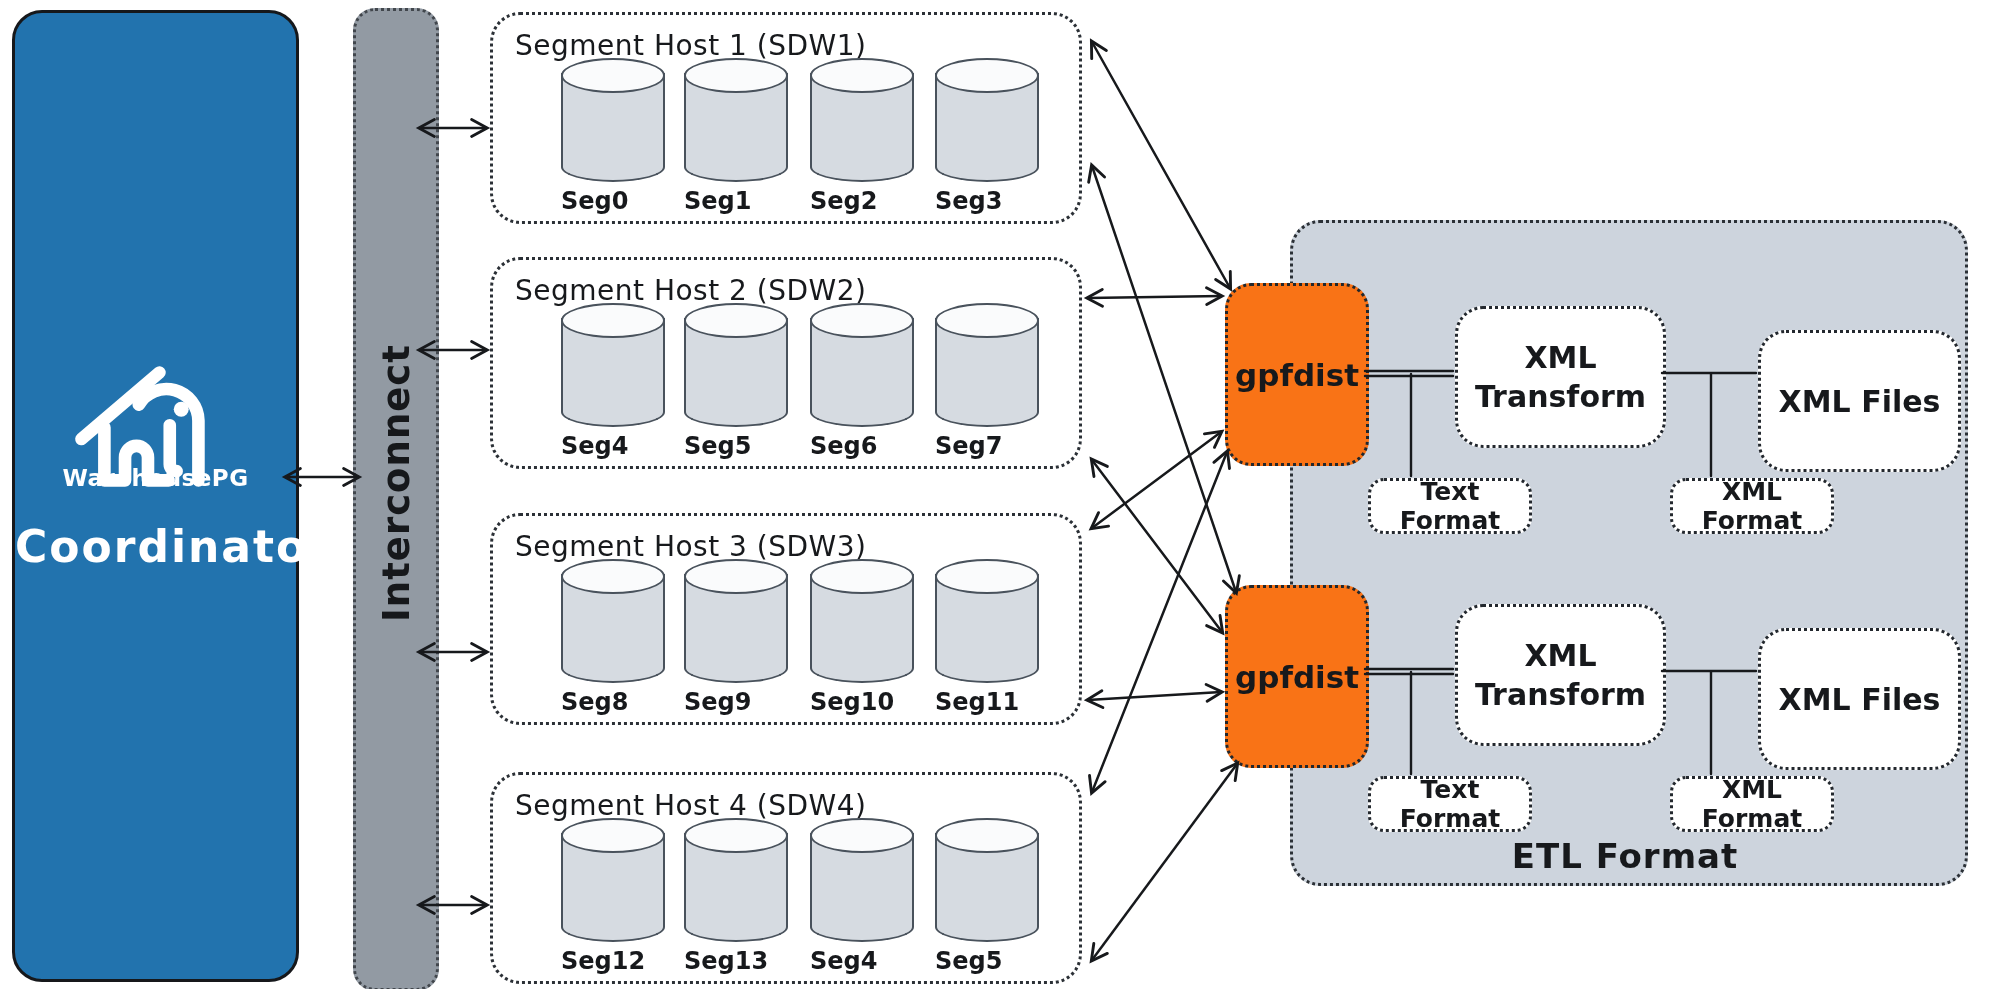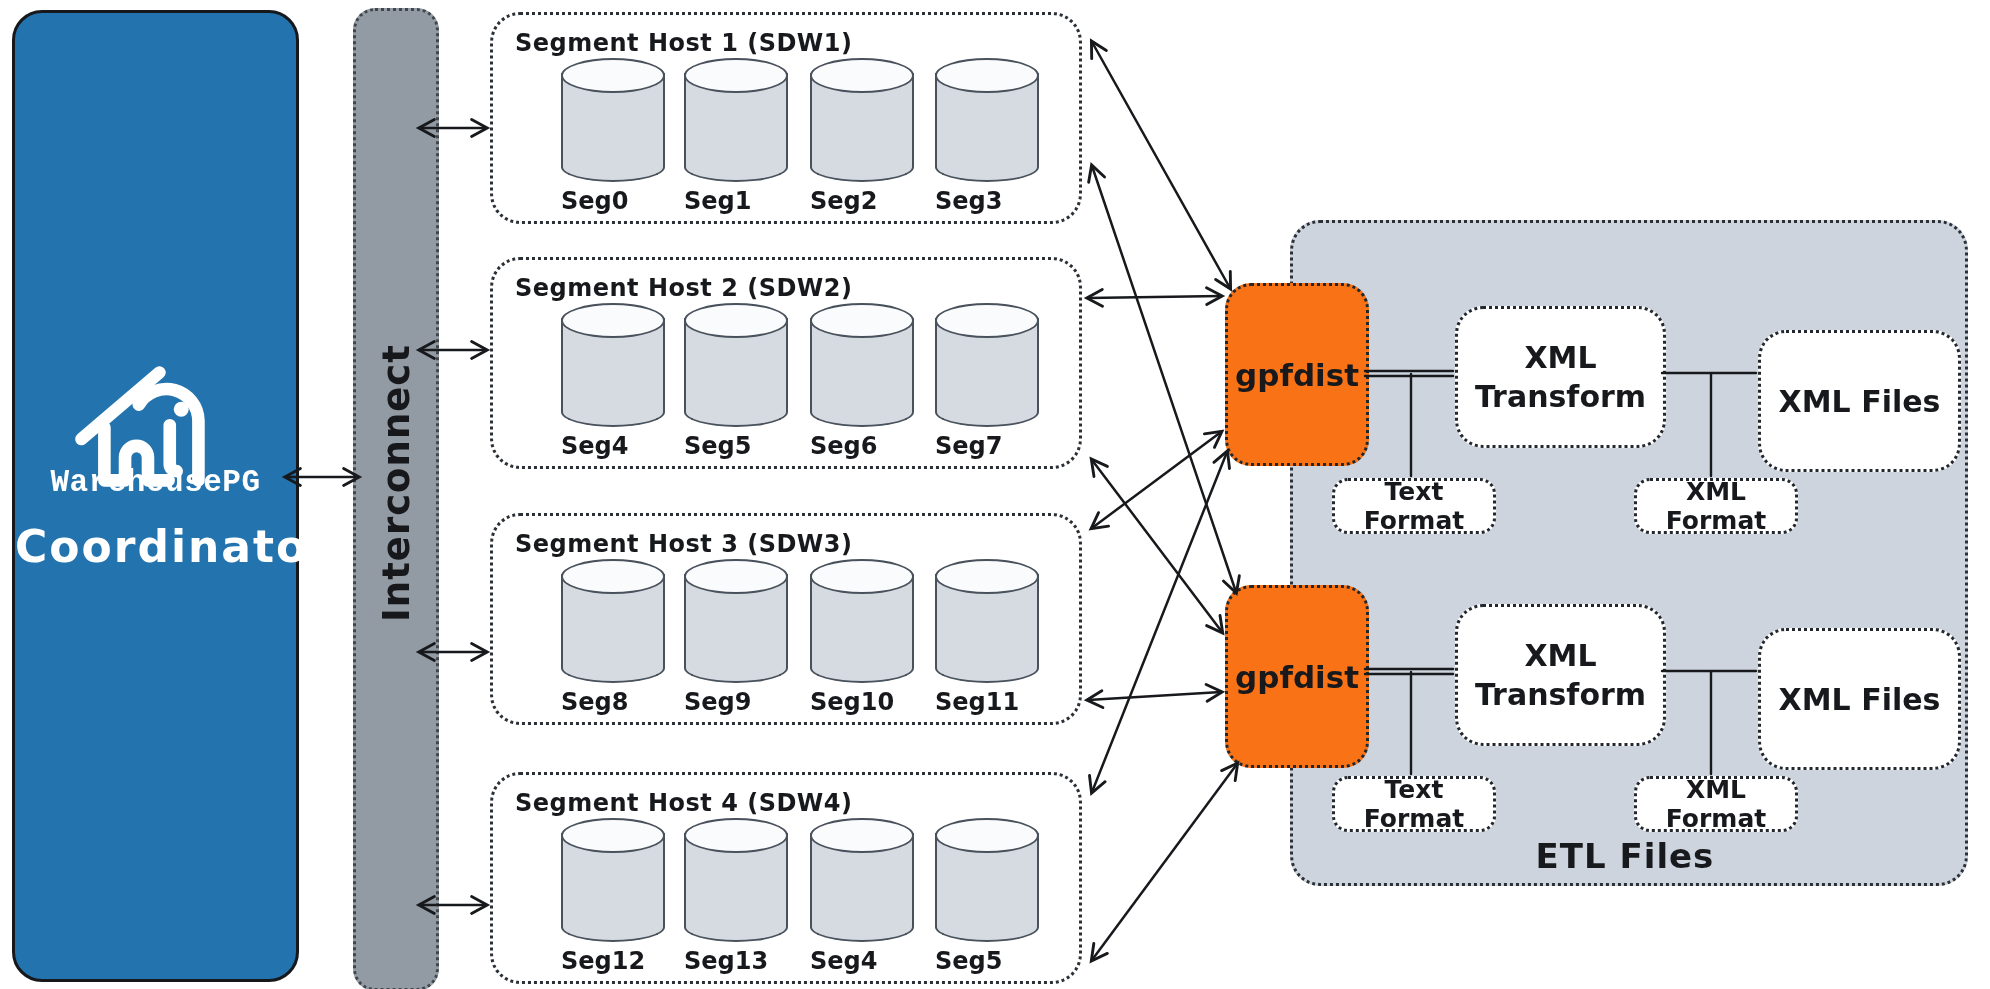--- a/index.html
+++ b/index.html
@@ -10,21 +10,21 @@
   .overlay{position:absolute;left:0;top:0;width:1990px;height:989px;pointer-events:none;z-index:6;}
 
   
   .coordinator{
     position:absolute;left:12px;top:10px;width:281px;height:966px;
     background:#2273ae;border:3px solid #16181b;border-radius:30px;z-index:2;
   }
   .logo{position:absolute;left:55px;top:348px;width:172px;height:132px;}
   .brand{
     position:absolute;left:0;top:452px;width:100%;text-align:center;
-    color:#ffffff;font-size:31px;font-weight:bold;letter-spacing:.5px;font-family:Liberation Mono, monospace;
+    color:#ffffff;font-size:23px;font-weight:bold;letter-spacing:.5px;
   }
   .coord-label{
     position:absolute;left:0;top:508px;width:100%;text-align:center;
     color:#ffffff;font-size:44px;font-weight:bold;letter-spacing:2px;
   }
 
   
   .interconnect{
     position:absolute;left:353px;top:8px;width:80px;height:977px;
     background:#929aa3;border:3px dotted #41464c;border-radius:22px;z-index:2;
@@ -32,21 +32,21 @@
   .ic-label{
     position:absolute;left:50%;top:472px;transform:translate(-50%,-50%) rotate(-90deg);
     white-space:nowrap;font-size:37px;font-weight:600;color:#16181b;letter-spacing:1px;
   }
 
   
   .host{
     position:absolute;left:490px;width:586px;height:206px;background:#ffffff;
     border:3px dotted #2b3036;border-radius:30px;z-index:2;
   }
-  .host-title{position:absolute;left:22px;top:14px;font-size:24px;font-weight:700;letter-spacing:.5px;}
+  .host-title{position:absolute;left:22px;top:14px;font-size:28px;font-weight:400;letter-spacing:.5px;}
   .cyl{position:absolute;top:43px;width:104px;height:124px;}
   .cyl .body{
     position:absolute;left:0;right:0;top:15px;bottom:0;background:#d6dbe1;
     border:2px solid #49525c;border-top:none;border-radius:0 0 52px 52px / 0 0 15px 15px;
   }
   .cyl .cap{
     position:absolute;left:0;right:0;top:0;height:31px;background:#fafbfc;
     border:2px solid #49525c;border-radius:50%;
   }
   .seg-label{position:absolute;top:172px;width:104px;font-size:24px;font-weight:600;}
@@ -64,21 +64,21 @@
     position:absolute;left:1225px;width:138px;height:177px;background:#f97316;
     border:3px dotted #22272c;border-radius:26px;z-index:3;
     display:flex;align-items:center;justify-content:center;font-size:31px;font-weight:600;
   }
   .whitebox{
     position:absolute;background:#ffffff;border:3px dotted #23282e;z-index:3;
     display:flex;align-items:center;justify-content:center;text-align:center;
   }
   .bigbox{width:205px;height:136px;border-radius:28px;font-size:30px;font-weight:600;line-height:1.3;}
   .filesbox{width:197px;margin-top:24px;}
-  .smallbox{width:158px;height:50px;border-radius:16px;font-size:25px;font-weight:600;}
+  .smallbox{width:158px;height:50px;border-radius:16px;font-size:25px;font-weight:600;margin-left:36px;}
 </style>
 </head>
 <body>
 
 <div class="canvas">
 
   <div class="coordinator">
     <svg class="logo" viewBox="0 0 150 115">
       <g fill="none" stroke="#ffffff" stroke-width="11" stroke-linecap="round" stroke-linejoin="round">
         <path d="M10,68 L78,10"></path>
@@ -186,21 +186,21 @@
         <div class="body"></div>
         <div class="cap"></div>
       </div>
     <div class="seg-label" style="left:68px">Seg12</div>
     <div class="seg-label" style="left:191px">Seg13</div>
     <div class="seg-label" style="left:317px">Seg4</div>
     <div class="seg-label" style="left:442px">Seg5</div>
   </div>
 
   <div class="etl"></div>
-  <div class="etl-label">ETL Files</div>
+  <div class="etl-label">ETL Format</div>
 
   <div class="gpfdist" style="top:283px">
     <span>gpfdist</span>
   </div>
   <div class="whitebox bigbox" style="left:1455px;top:306px">
     <span>XML Transform</span>
   </div>
   <div class="whitebox bigbox filesbox" style="left:1758px;top:306px">
     <span>XML Files</span>
   </div>

